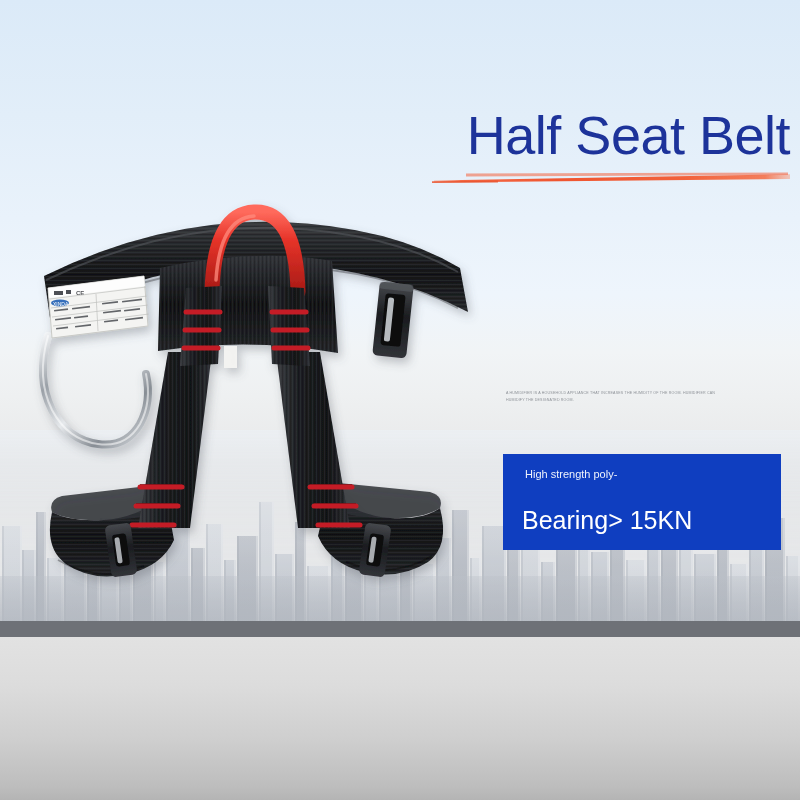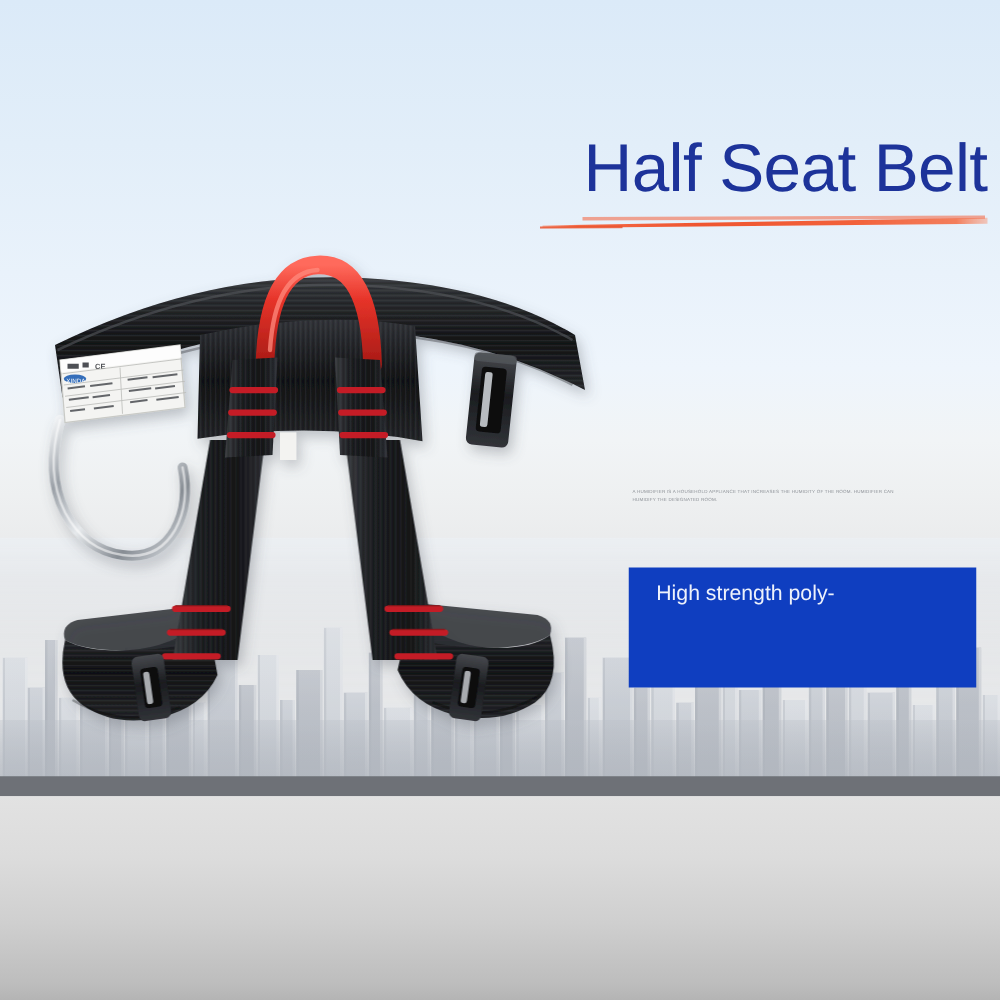--- a/index.html
+++ b/index.html
@@ -104,21 +104,21 @@
     position: absolute;
     left: 503px; top: 454px;
     width: 278px; height: 96px;
     background: #0f3ec0;
   }
   .spec-sub {
     position: absolute;
     left: 22px; top: 11px;
     width: 230px;
     color: #eef2fb;
-    font-size: 17px;
+    font-size: 11px;
     line-height: 19px;
   }
   .spec-main {
     position: absolute;
     left: 19px; top: 52px;
     color: #ffffff;
     font-size: 25px;
     line-height: 28px;
     white-space: nowrap;
   }
@@ -403,15 +403,16 @@
 
   <div class="finetext">
     <div>A HUMIDIFIER IS A HOUSEHOLD APPLIANCE THAT INCREASES THE HUMIDITY OF THE ROOM. HUMIDIFIER CAN</div>
     <div>HUMIDIFY THE DESIGNATED ROOM.</div>
   </div>
 
   <div class="specbox">
     <div class="spec-sub">
       <div>High strength poly-</div>
     </div>
+    <div class="spec-main">Bearing&gt; 15KN</div>
   </div>
 
 </div>
 
 </body></html>

